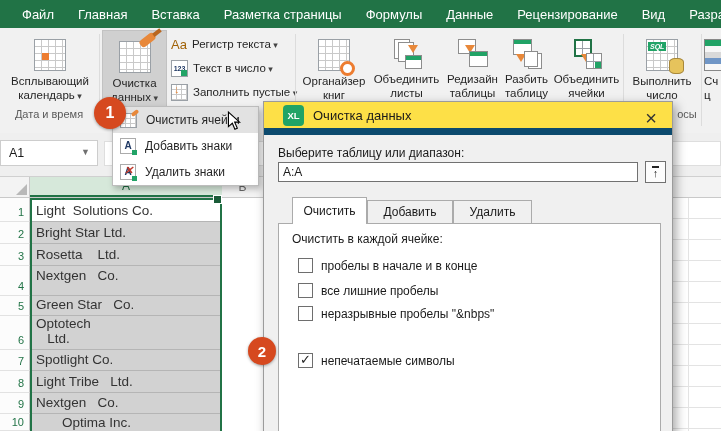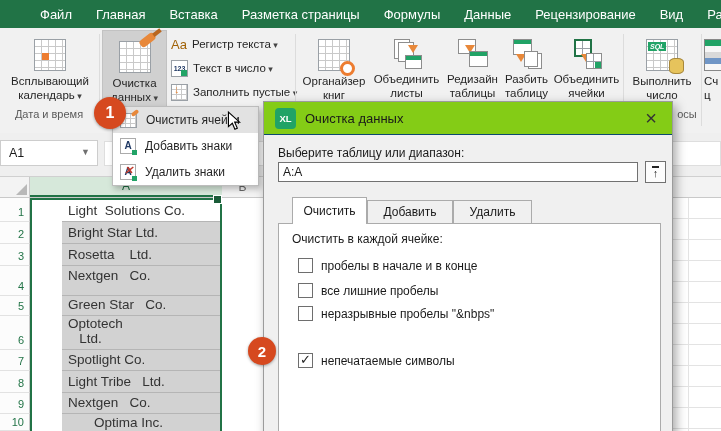--- a/index.html
+++ b/index.html
@@ -1,21 +1,21 @@
 <!DOCTYPE html>
 <html><head>
 <meta charset="utf-8">
 <style>
   html,body{margin:0;padding:0;background:#fff;}
   .screen{position:relative;width:721px;height:431px;overflow:hidden;
           font-family:"Liberation Sans",sans-serif;background:#fff;}
 
   
   .tabbar{position:absolute;left:0;top:0;width:721px;height:28px;background:#217346;
-          display:flex;align-items:center;gap:24px;padding-left:40px;box-sizing:border-box;
+          display:flex;align-items:center;gap:24px;padding-left:22px;box-sizing:border-box;
           color:#fff;font-size:13px;white-space:nowrap;}
   .tabbar span{flex:0 0 auto;}
 
   
   .ribbon{position:absolute;left:0;top:28px;width:721px;height:105px;background:#f1f1f1;}
   .vsep{position:absolute;top:6px;height:92px;width:1px;background:#dcdcdc;}
   .bigbtn{position:absolute;top:11px;display:flex;flex-direction:column;align-items:center;
           font-size:11.5px;color:#262626;cursor:default;}
   .bigbtn .lab{line-height:13.5px;text-align:center;white-space:nowrap;}
   .car::after{content:" ▾";font-size:9px;color:#444;}
@@ -78,21 +78,21 @@
   .colA{left:30px;width:192px;background:#d6e8da;color:#1d6b41;border-bottom:2px solid #217346;box-sizing:border-box;}
   .colB{left:222px;width:42px;color:#666;border-right:1px solid #d5d5d5;box-sizing:border-box;}
 
   
   .row{position:absolute;left:0;width:222px;}
   .gut{position:absolute;left:0;top:0;bottom:0;width:30px;box-sizing:border-box;background:#fcfcfc;
        display:flex;align-items:flex-end;justify-content:flex-end;padding:0 5px 3px 0;
        color:#217346;font-size:11px;border-bottom:1px solid #e2e2e2;border-right:1px solid #c9c9c9;}
   .cell{position:absolute;left:30px;right:0;top:0;bottom:0;box-sizing:border-box;background:#d2d2d2;
         border-bottom:1px solid #b5b5b5;display:flex;align-items:flex-end;padding:0 0 3px 6px;
-        font-size:13.5px;color:#333;white-space:pre;line-height:15px;margin-left:32px;}
+        font-size:13.5px;color:#333;white-space:pre;line-height:15px;}
   .cell.active{background:#fff;}
   .cell.topalign{align-items:flex-start;padding-top:2px;}
   .selbox{position:absolute;left:30px;top:198px;width:192px;height:233px;border:2px solid #217346;
           border-bottom:none;box-sizing:border-box;pointer-events:none;z-index:5;}
   .selhandle{position:absolute;right:-2px;top:-5px;width:7px;height:7px;background:#1a5c38;border:1px solid #fff;}
   .rightgrid{position:absolute;left:673px;top:198px;width:48px;height:233px;background:#fff;
              background-image:repeating-linear-gradient(to bottom,transparent 0 20px,#e3e3e3 20px 21px);}
   .rightvline{position:absolute;left:688px;top:198px;height:233px;width:1px;background:#e3e3e3;}
 
   
@@ -113,22 +113,22 @@
 
   
   .badge{position:absolute;border-radius:50%;background:#d6491f;color:#fff;font-weight:bold;
          display:flex;align-items:center;justify-content:center;z-index:70;box-shadow:0 1px 3px rgba(0,0,0,.35);}
   .b1{left:94px;top:97px;width:32px;height:32px;font-size:16px;}
   .b2{left:248px;top:337px;width:28px;height:28px;font-size:15px;}
 
   
   .dlg{position:absolute;left:263px;top:101px;width:410px;height:345px;background:#f0f0f0;
        border:1px solid #9b9b9b;box-shadow:3px 4px 10px rgba(0,0,0,.35);z-index:60;box-sizing:border-box;}
-  .dtitle{height:33px;background:#84cc16;display:flex;align-items:center;padding-left:11px;gap:9px;
-          font-size:13px;color:#1a1a1a;border-bottom:1px solid #0c4a6e;box-sizing:border-box;}
+  .dtitle{height:33px;background:#fde047;display:flex;align-items:center;padding-left:19px;gap:9px;
+          font-size:13px;color:#1a1a1a;border-bottom:7px solid #0c4a6e;box-sizing:border-box;}
   .xlico{width:21px;height:21px;background:#21a366;border-radius:4px;color:#fff;font-size:9.5px;
          font-weight:bold;display:flex;align-items:center;justify-content:center;}
   .dclose{position:absolute;right:6px;top:3px;width:30px;height:26px;display:flex;align-items:center;
           justify-content:center;font-size:20px;color:#333;cursor:default;}
   .dlabel{position:absolute;left:14px;top:44px;font-size:12px;color:#1a1a1a;}
   .dinput{position:absolute;left:14px;top:60px;width:360px;height:20px;background:#fff;border:1px solid #717171;
           box-sizing:border-box;display:flex;align-items:center;padding-left:4px;font-size:12px;color:#1a1a1a;}
   .drangebtn{position:absolute;left:381px;top:59px;width:21px;height:22px;background:#fcfcfc;border:1px solid #717171;
              box-sizing:border-box;display:flex;align-items:center;justify-content:center;}
   .rngico{font-size:11px;color:#222;border-top:2px solid #222;line-height:11px;padding:0 1px;font-weight:bold;}

